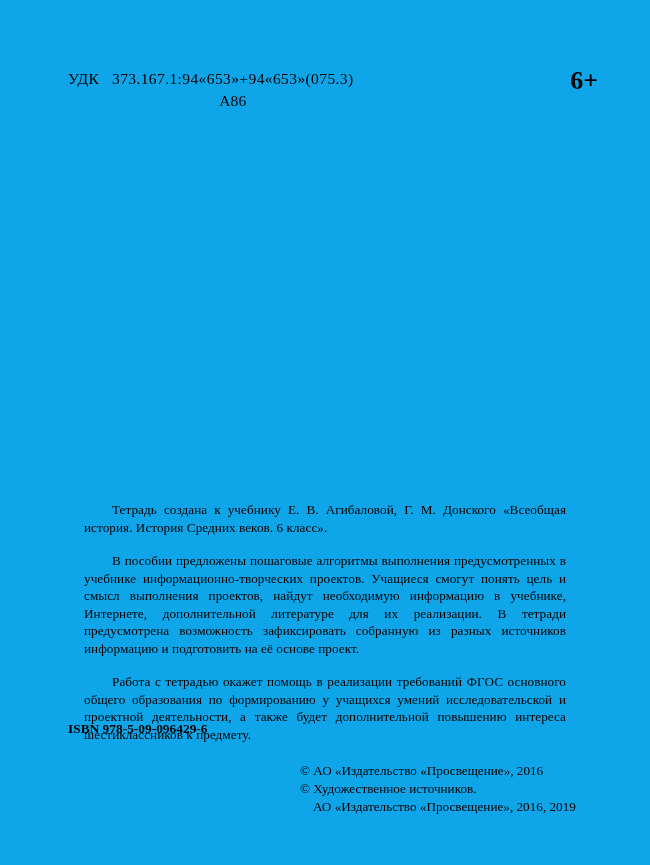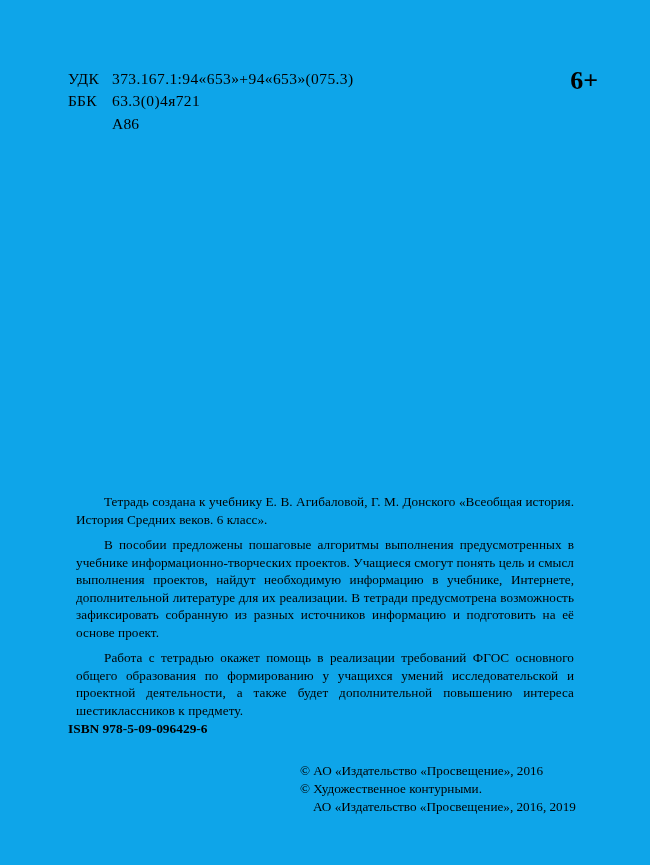--- a/index.html
+++ b/index.html
@@ -41,20 +41,21 @@
     display: inline-block;
     width: 44px;
     font-family: "Liberation Serif", serif;
   }
   .class-value {
     display: inline-block;
     letter-spacing: 0.4px;
   }
   .class-row.code {
     padding-left: 44px;
+    text-align: center;
   }
 
   
   .age-rating {
     position: absolute;
     right: 52px;
     top: 66px;
     font-size: 26px;
     font-weight: bold;
     font-family: "Liberation Serif", serif;
@@ -65,21 +66,21 @@
   .annotation {
     position: absolute;
     left: 68px;
     top: 485px;
     width: 514px;
     font-size: 13.2px;
     line-height: 1.33;
     text-align: justify;
   }
   .annotation p {
-    margin: 8px;
+    margin: 16px;
     text-indent: 28px;
     letter-spacing: 0.05px;
   }
 
   
   .colophon {
     position: absolute;
     left: 68px;
     top: 718px;
     width: 520px;
@@ -111,36 +112,33 @@
 </style>
 </head>
 <body>
 
 <div class="page">
 
   <div class="class-block">
     <span class="class-row">
       <span class="class-label">УДК</span><span class="class-value">373.167.1:94«653»+94«653»(075.3)</span>
     </span>
-    <span class="class-row">
-      <span class="class-label">ББК</span><span class="class-value">63.3(0)4я721</span>
-    </span>
     <span class="class-row code">А86</span>
   </div>
 
   <div class="age-rating">6+</div>
 
   <div class="annotation">
     <p>Тетрадь создана к учебнику Е. В. Агибаловой, Г. М. Донского «Всеобщая история. История Средних веков. 6 класс».</p>
     <p>В пособии предложены пошаговые алгоритмы выполнения предусмотренных в учебнике информационно-творческих проектов. Учащиеся смогут понять цель и смысл выполнения проектов, найдут необходимую информацию в учебнике, Интернете, дополнительной литературе для их реализации. В тетради предусмотрена возможность зафиксировать собранную из разных источников информацию и подготовить на её основе проект.</p>
     <p>Работа с тетрадью окажет помощь в реализации требований ФГОС основного общего образования по формированию у учащихся умений исследовательской и проектной деятельности, а также будет дополнительной повышению интереса шестиклассников к предмету.</p>
   </div>
 
   <div class="colophon">
     <div class="isbn">ISBN 978-5-09-096429-6</div>
     <div class="rights">
       <div>© АО «Издательство «Просвещение», 2016</div>
-      <div>© Художественное контурными.</div>
+      <div>© Художественное источников.</div>
       <div class="indent">АО «Издательство «Просвещение», 2016, 2019</div>
     </div>
   </div>
 
 </div>
 
 </body></html>

